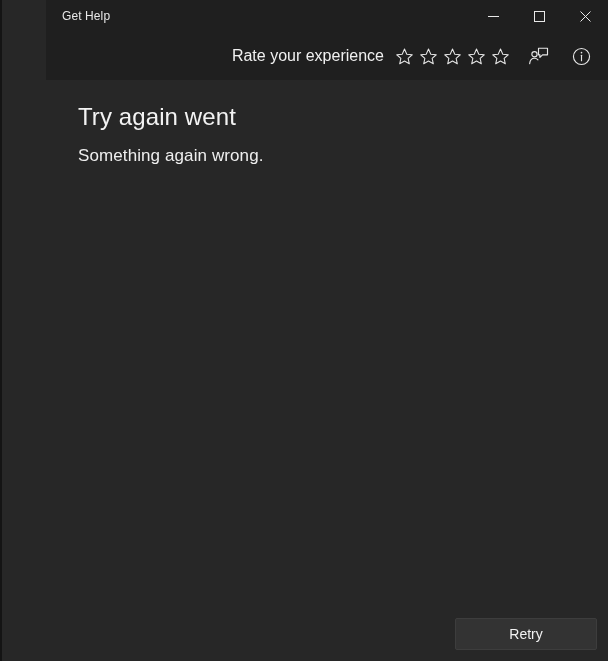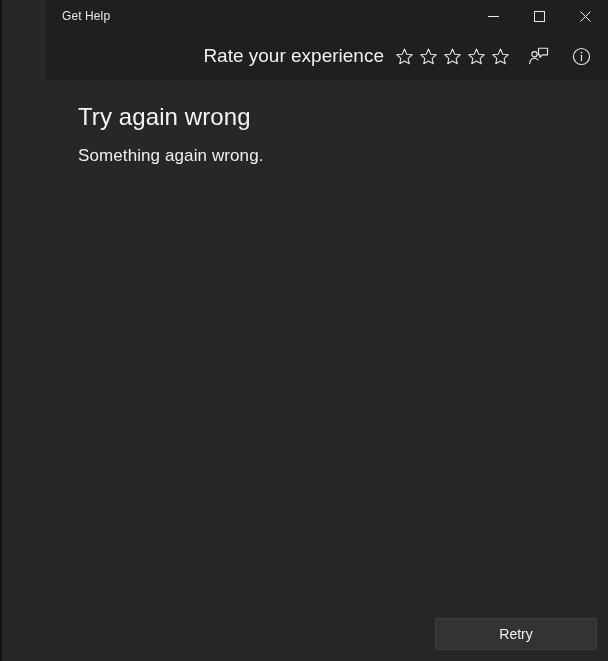--- a/index.html
+++ b/index.html
@@ -63,21 +63,21 @@
     height: 48px;
     flex: 0 0 48px;
     background: #1f1f1f;
     display: flex;
     align-items: center;
     justify-content: flex-end;
     padding-right: 10px;
     box-sizing: border-box;
   }
   .rate-label {
-    font-size: 19px;
+    font-size: 16px;
     color: #f0f0f0;
     margin-right: 8px;
     white-space: nowrap;
   }
   .stars {
     display: flex;
     align-items: center;
   }
   .star-btn {
     width: 24px;
@@ -127,21 +127,21 @@
   
   .footer {
     position: absolute;
     left: 0;
     right: 11px;
     bottom: 11px;
     display: flex;
     justify-content: flex-end;
   }
   .retry-button {
-    width: 162px;
+    width: 142px;
     height: 32px;
     background: #333333;
     border: 1px solid #3d3d3d;
     border-radius: 2px;
     color: #f2f2f2;
     font-family: "Liberation Sans", sans-serif;
     font-size: 14px;
     line-height: 1;
     display: flex;
     align-items: center;
@@ -219,21 +219,21 @@
     <div class="cmd-icon-btn">
       <svg width="21" height="21" viewBox="0 0 24 24" aria-hidden="true">
         <circle cx="12" cy="12" r="9.2" fill="none" stroke="#e6e6e6" stroke-width="1.3"></circle>
         <circle cx="12" cy="7.6" r="0.95" fill="#e6e6e6"></circle>
         <path d="M12 10.6 L12 16.8" stroke="#e6e6e6" stroke-width="1.3" stroke-linecap="round"></path>
       </svg>
     </div>
   </div>
 
   <div class="content">
-    <h1 class="headline">Try again wrong</h1>
+    <h1 class="headline">Try again went</h1>
     <p class="subtext">Something again wrong.</p>
 
     <div class="footer">
       <button class="retry-button">Retry</button>
     </div>
   </div>
 
 </div>
 
 </body></html>

